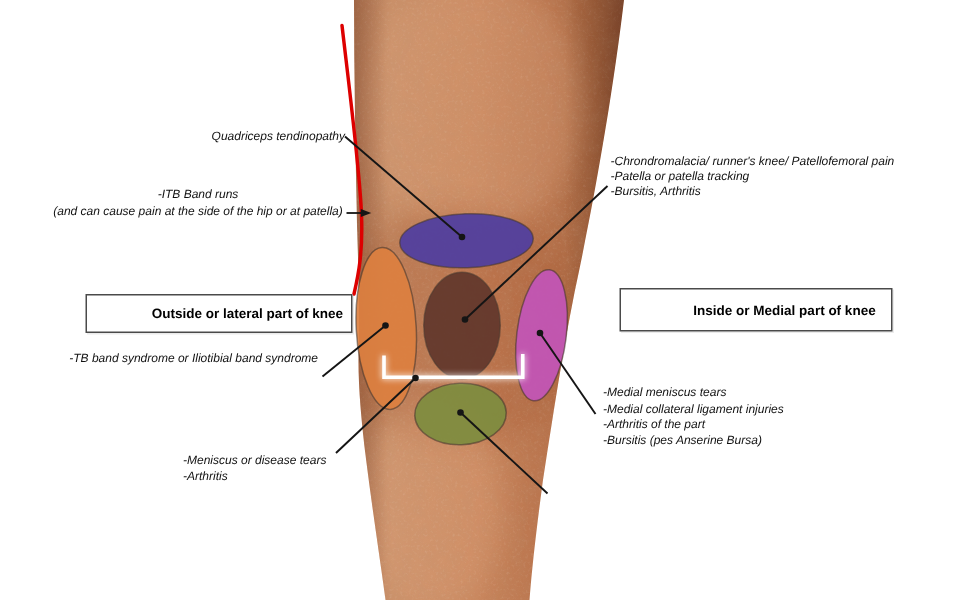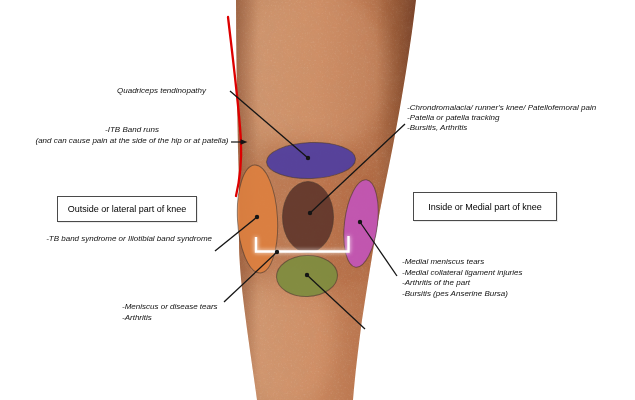--- a/index.html
+++ b/index.html
@@ -7,32 +7,33 @@
     width:635px;height:400px;background:#ffffff;overflow:hidden;position:relative;
     font-family:"Liberation Sans", sans-serif;
   }
   .stage{position:absolute;left:0;top:0;width:635px;height:400px;}
   svg.canvas{position:absolute;left:0;top:0;z-index:1;}
   .lbl{
     position:absolute;z-index:2;font-style:italic;font-size:8px;line-height:10.5px;
     color:#111;white-space:nowrap;
   }
   .lbl .ln{white-space:nowrap;}
-  .lbl-quad{right:429px;top:86px;text-align:right;}
+  .lbl-quad{right:405px;top:86px;text-align:right;}
   .lbl-itb{left:33px;top:124px;width:198px;text-align:center;line-height:11px;}
   .lbl-chrondro{left:407px;top:103px;line-height:10px;}
   .lbl-tbband{right:423px;top:234px;text-align:right;}
   .lbl-meniscus{left:122px;top:302px;}
   .lbl-medial{left:402px;top:257px;}
   .lbl-osgood{left:368px;top:326px;}
   .region-box{
     position:absolute;z-index:2;border:1.2px solid #4a4a4a;background:#ffffff;
-    font-weight:normal;font-size:9px;color:#000;text-align:center;
+    font-weight:bold;font-size:9px;color:#000;text-align:center;
     display:flex;align-items:center;justify-content:center;white-space:nowrap;
     box-shadow:1px 1px 0 rgba(0,0,0,0.08);
+    padding-left:38px;
   }
   .box-lateral{left:57px;top:196px;width:138px;height:24px;}
   .box-medial{left:413px;top:192px;width:142px;height:27px;}
 </style>
 </head>
 <body>
 
 <div class="stage">
 
   <svg class="canvas" width="635" height="400" viewBox="0 0 635 400">

